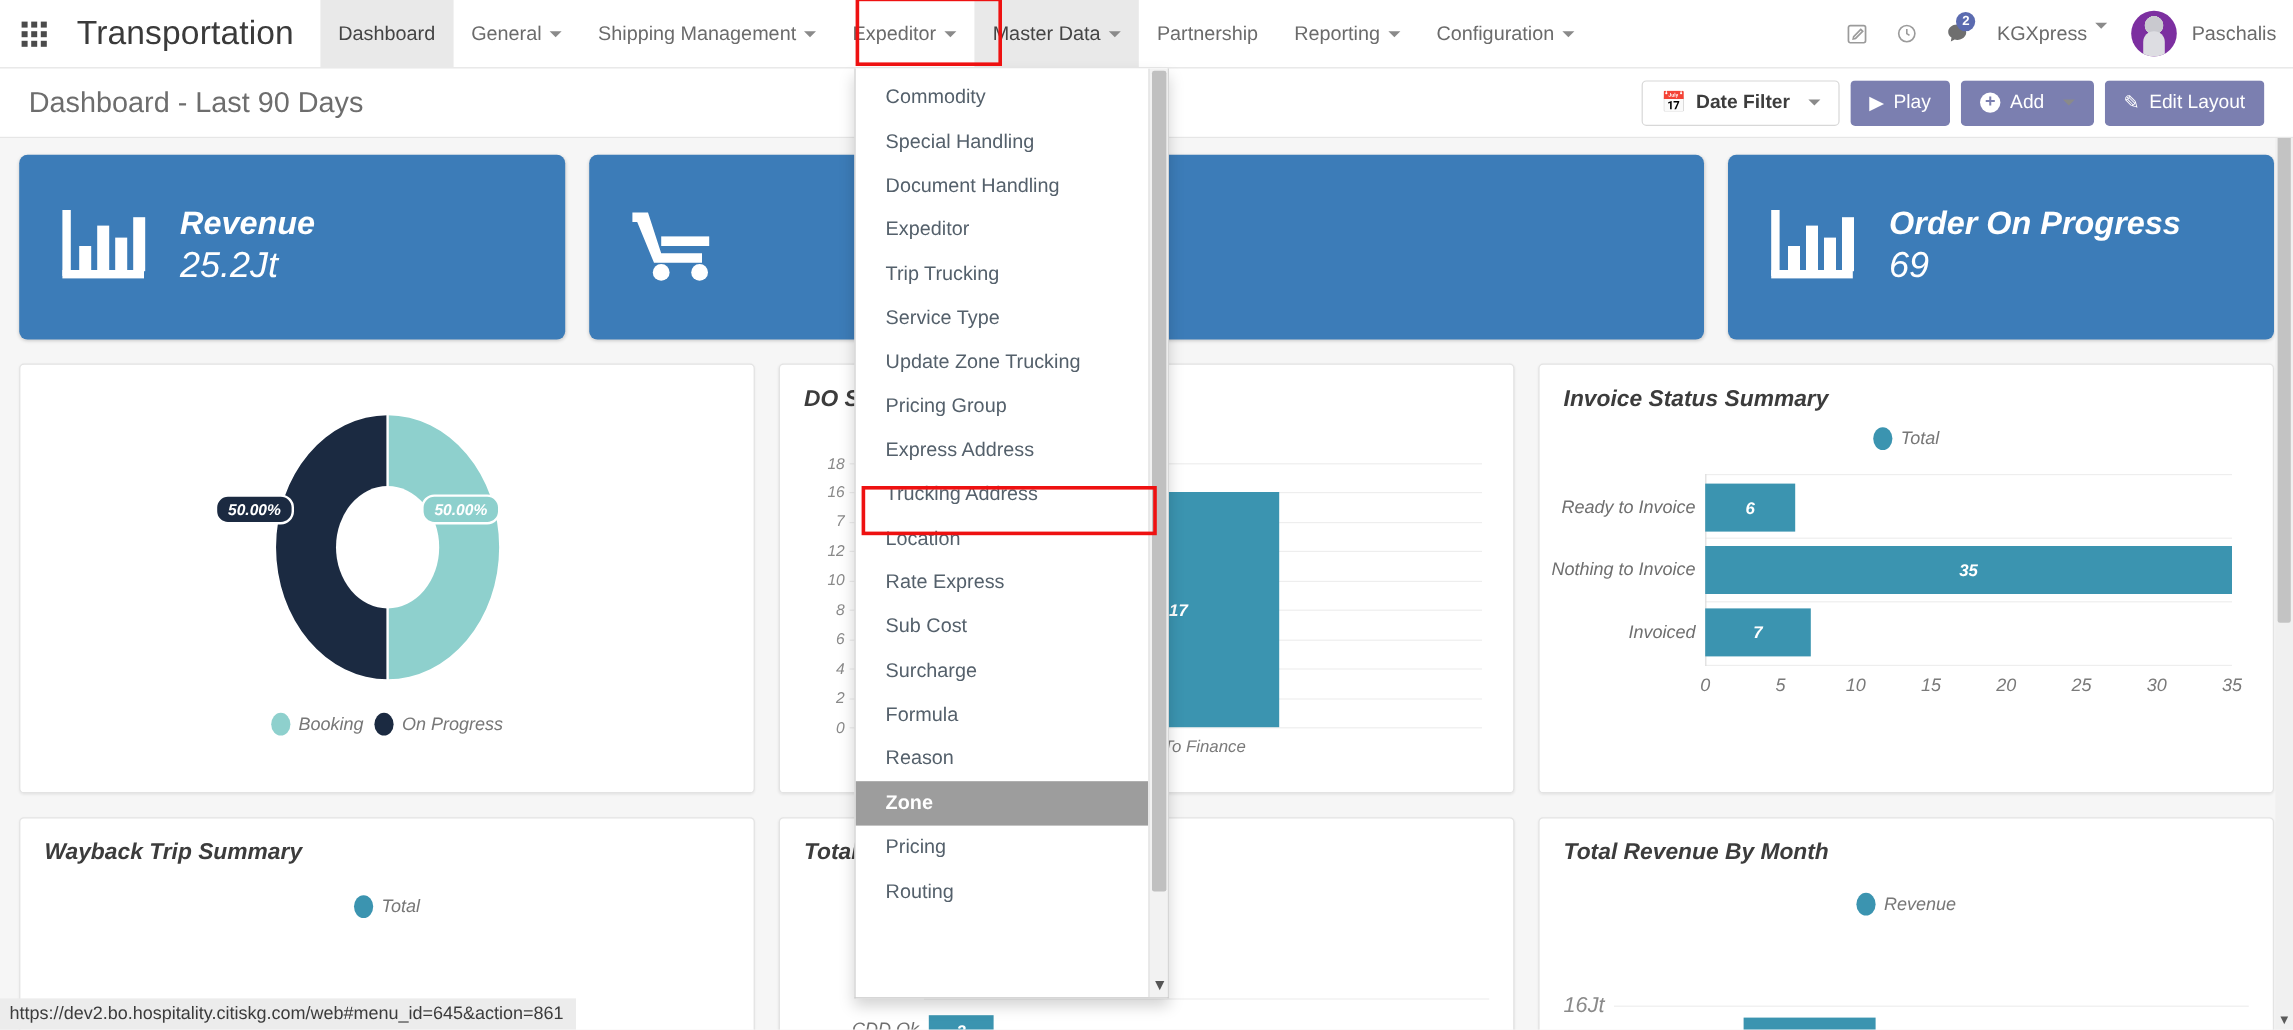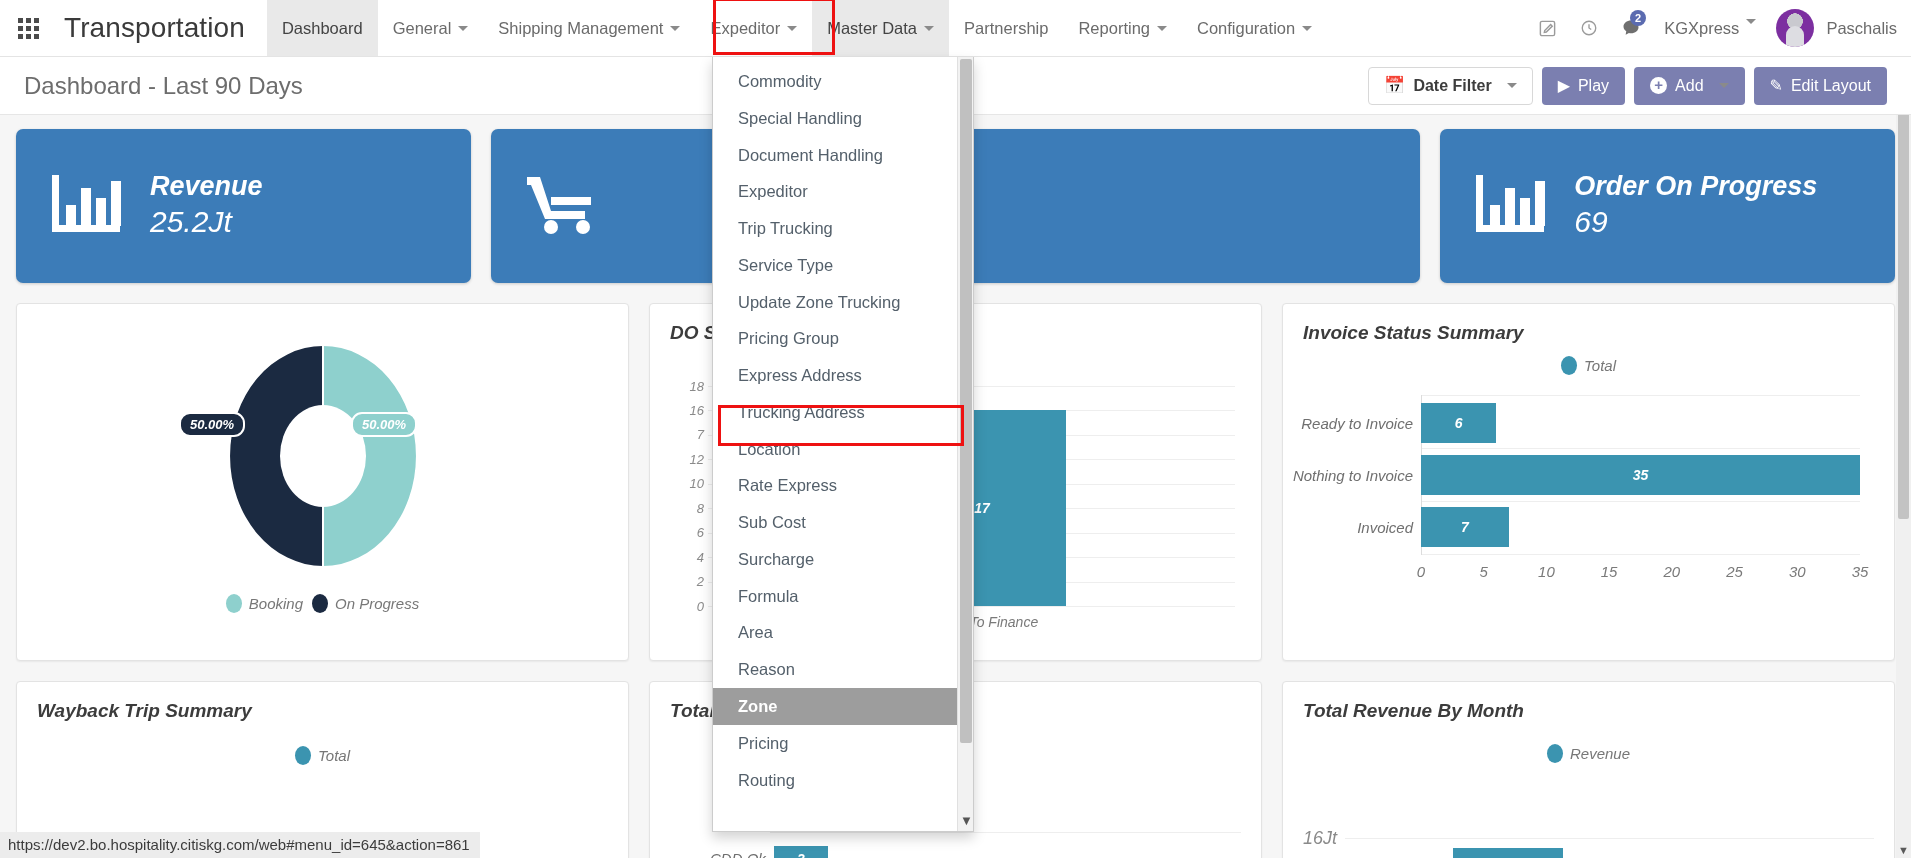--- a/index.html
+++ b/index.html
@@ -504,21 +504,20 @@
     <div class="dd-item">Service Type</div>
     <div class="dd-item">Update Zone Trucking</div>
     <div class="dd-item">Pricing Group</div>
     <div class="dd-item">Express Address</div>
     <div class="dd-item">Trucking Address</div>
     <div class="dd-item">Location</div>
     <div class="dd-item">Rate Express</div>
     <div class="dd-item">Sub Cost</div>
     <div class="dd-item">Surcharge</div>
     <div class="dd-item">Formula</div>
-    <div class="dd-item">Area</div>
     <div class="dd-item">Reason</div>
     <div class="dd-item sel">Zone</div>
     <div class="dd-item">Pricing</div>
     <div class="dd-item">Routing</div>
 
   </div>
   <div class="dd-track">
     <div class="dd-thumb"></div>
     <div class="dd-arrow">▼</div>
   </div>

